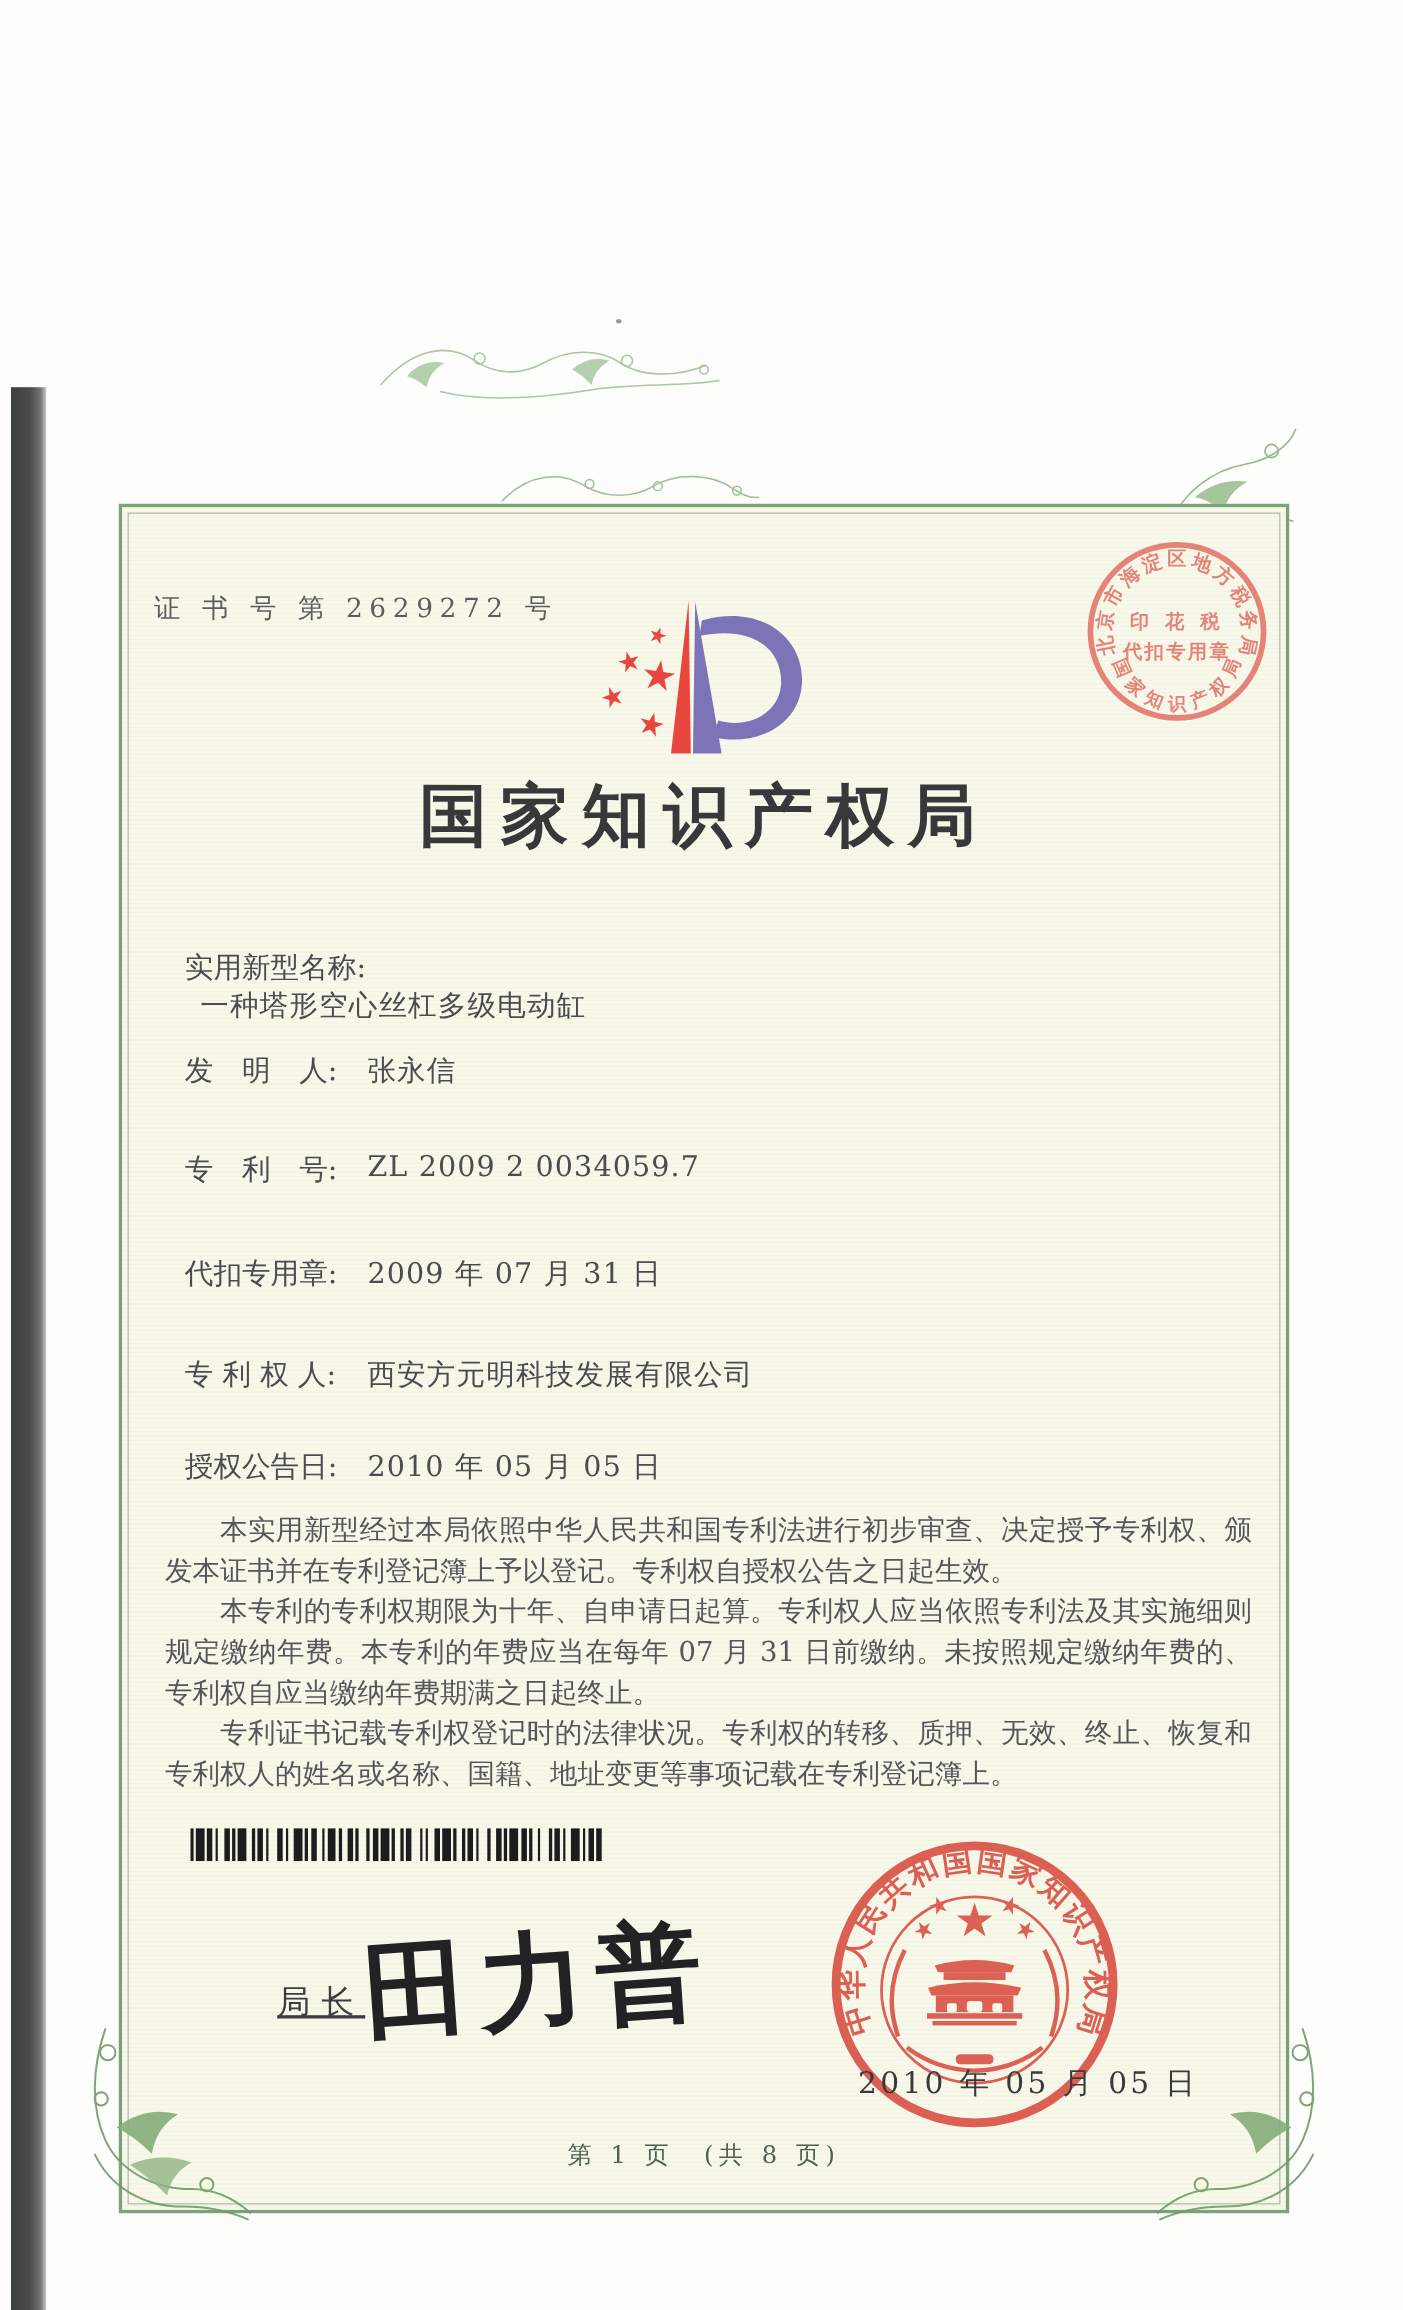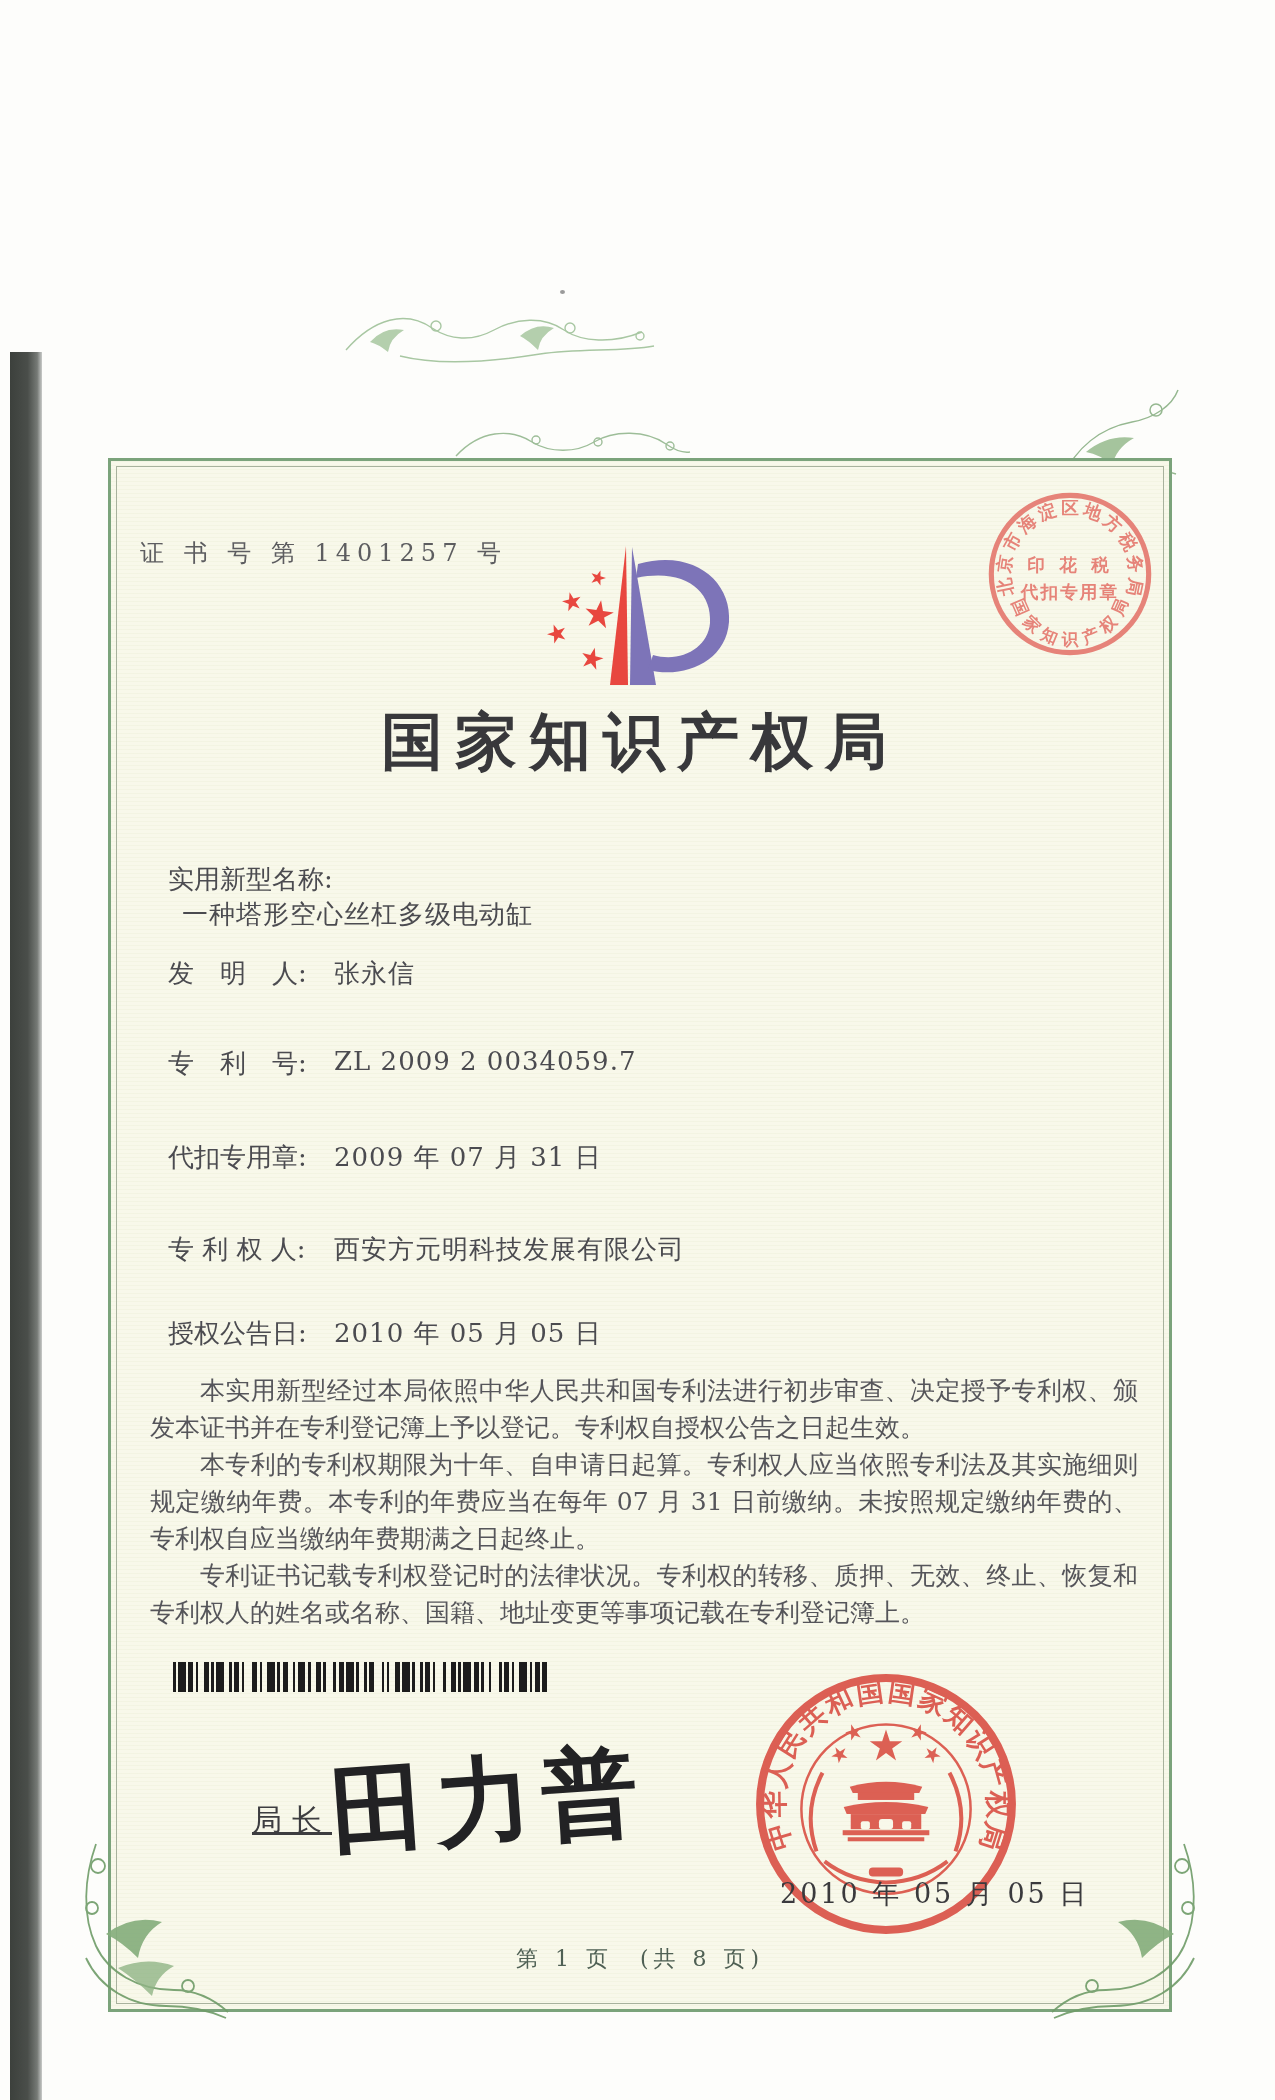--- a/index.html
+++ b/index.html
@@ -102,21 +102,21 @@
     <g transform="translate(170,0) scale(-1,1)" stroke="#6f9c68" fill="none" stroke-width="1.8" opacity="0.9">
       <path d="M34,6 C22,40 20,78 34,108 C46,134 76,152 112,152 C130,152 148,158 166,174"></path>
       <path d="M44,96 Q70,76 100,84 Q80,96 76,120 Q60,104 44,96 Z" fill="#84ad7b" stroke="none"></path>
       <circle cx="36" cy="28" r="7"></circle>
         <circle cx="30" cy="70" r="6"></circle>
         <circle cx="126" cy="148" r="6"></circle>
       <path d="M24,120 C38,150 68,168 104,168 C126,168 146,172 164,180"></path>
     </g>
   </svg>
 
-  <div class="abs cert-no">证 书 号 第 1401257 号</div>
+  <div class="abs cert-no">证 书 号 第 2629272 号</div>
 
   <svg class="abs" style="left:522px;top:538px;" width="220" height="155" viewBox="0 0 220 155">
     <defs>
       <path id="star" d="M0,-10 L2.23,-3.07 L9.51,-3.09 L3.61,1.17 L5.88,8.09 L0,3.8 L-5.88,8.09 L-3.61,1.17 L-9.51,-3.09 L-2.23,-3.07 Z"></path>
     </defs>
     <g fill="#e8473f">
       <use href="#star" transform="translate(76,40) scale(0.8) rotate(18)"></use>
       <use href="#star" transform="translate(50,64) scale(1.0) rotate(-14)"></use>
       <use href="#star" transform="translate(77,77) scale(1.5) rotate(8)"></use>
       <use href="#star" transform="translate(35,96) scale(1.0) rotate(-20)"></use>

